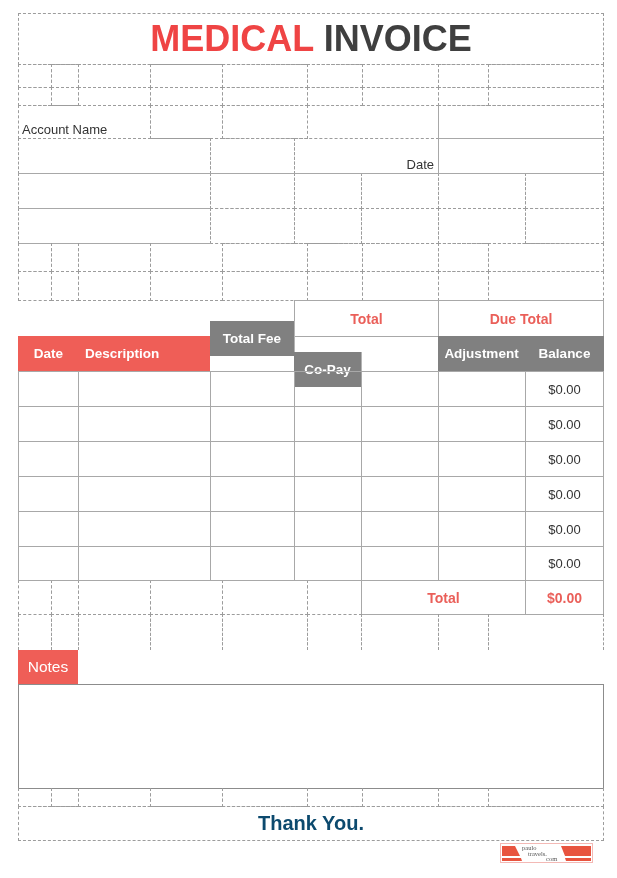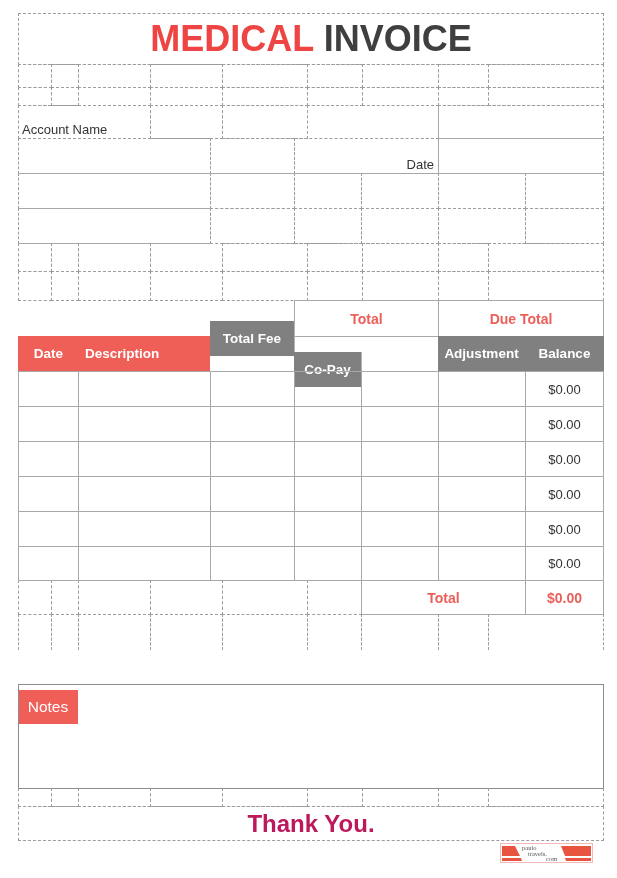--- a/index.html
+++ b/index.html
@@ -15,23 +15,23 @@
   .title { font-size: 36px; font-weight: bold; letter-spacing: 0px; white-space: nowrap; }
   .title .t1 { color: #ef4444; }
   .title .t2 { color: #3f3f3f; }
 
   .lbl { position: absolute; font-size: 13px; color: #333333; white-space: nowrap; }
   .redlbl { font-size: 14px; font-weight: bold; color: #ea5f59; }
   .hdr { font-size: 13.5px; font-weight: bold; color: #ffffff; white-space: nowrap; }
   .hdr-red { background: #ef5e57; }
   .hdr-gray { background: #808080; border-right: 1px solid #b4b4b4; }
   .money { font-size: 13px; color: #333333; }
-  .notes-tab { background: #ef5e57; color: #ffffff; font-size: 15.5px; margin-top: 40px; }
+  .notes-tab { background: #ef5e57; color: #ffffff; font-size: 15.5px; }
   .notes-box { border: 1px solid #8c8c8c; }
-  .thanks { font-size: 24px; font-weight: bold; color: #be185d; }
+  .thanks { font-size: 20px; font-weight: bold; color: #0c4a6e; }
   .logo { border: 1px solid #f3b9b5; background: #fff; }
   .logo-text { position: absolute; font-family: "Liberation Serif", serif; font-size: 6.5px; color: #555; line-height: 6px; }
 </style>
 </head>
 <body>
 
 <div id="page">
 
   <div class="c d fc" style="left:18px;top:13px;width:586px;height:52px;">
     <span class="title">

